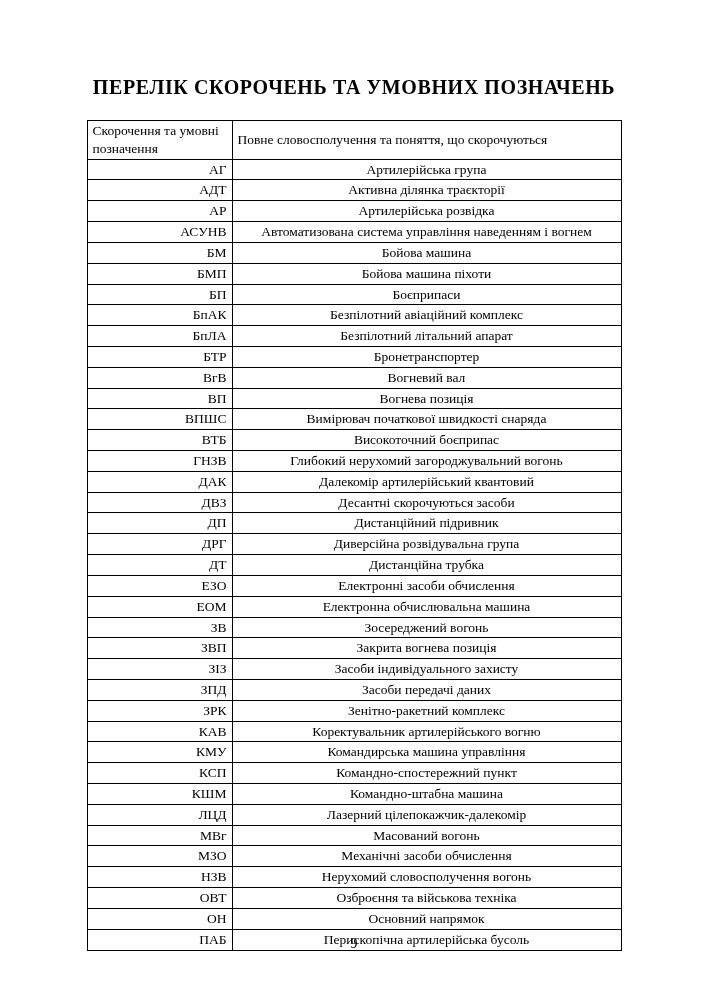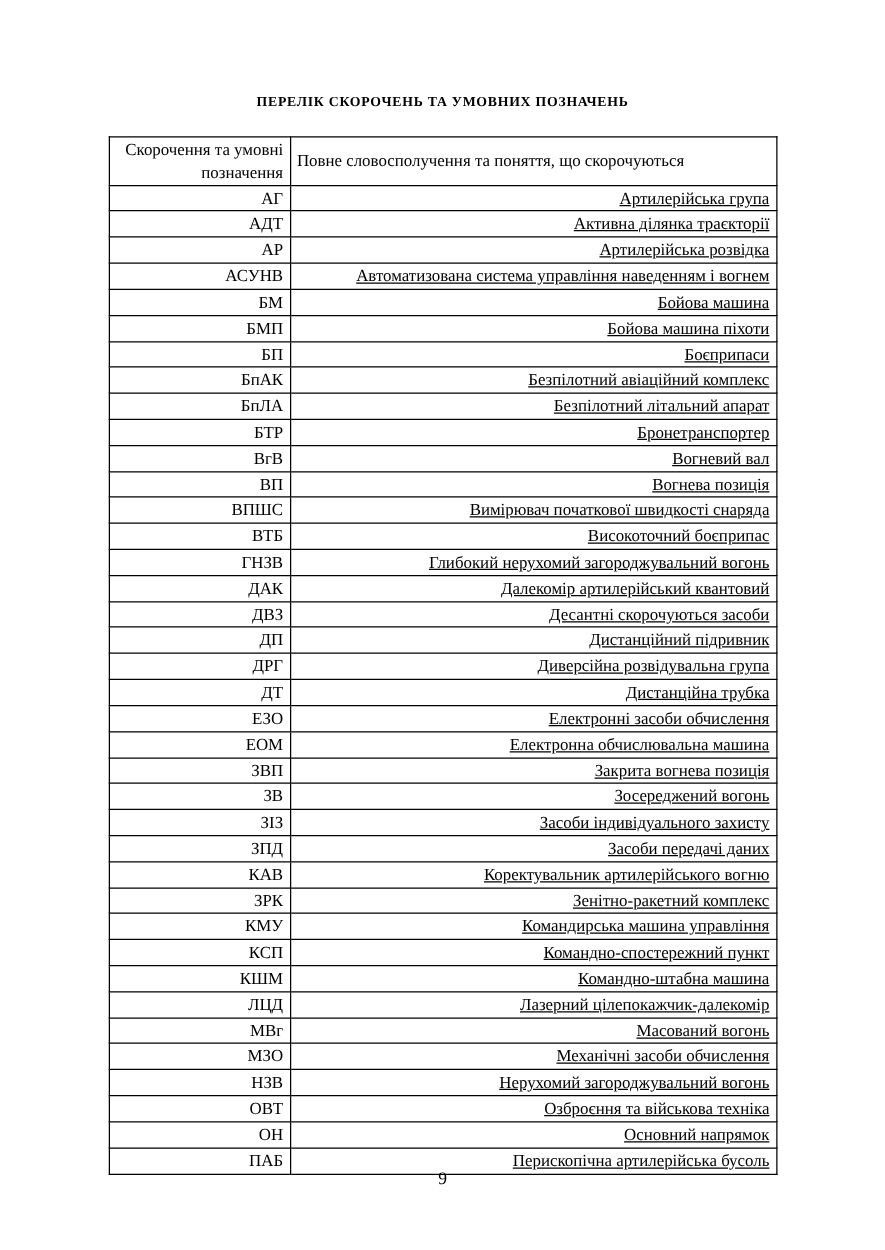--- a/index.html
+++ b/index.html
@@ -13,21 +13,21 @@
     height: 1000px;
     background: #ffffff;
     font-family: "Liberation Serif", serif;
     color: #000000;
     overflow: hidden;
   }
   .doc-title {
     margin: 0;
     padding-top: 76px;
     text-align: center;
-    font-size: 11px;
+    font-size: 20px;
     font-weight: bold;
     letter-spacing: 0.6px;
   }
   table.abbr-table {
     border-collapse: collapse;
     margin: 21px auto 0 auto;
     width: 534px;
     table-layout: fixed;
   }
   table.abbr-table th,
@@ -35,34 +35,33 @@
     border: 1px solid #000000;
     font-size: 13.5px;
     font-weight: normal;
     line-height: 1.32;
     padding: 1px 5px;
     vertical-align: middle;
   }
   col.c-abbr { width: 145px; }
   col.c-full { width: 389px; }
   th.h-abbr {
-    text-align: right;
+    text-align: left;
     padding: 3px 18px;
   }
   th.h-full {
     text-align: left;
     padding: 3px 40px;
   }
   td.abbr-cell {
     text-align: right;
   }
   td.full-cell {
-    text-align: right;
+    text-align: center;
     padding-left: 7px;
-    text-decoration: underline;
   }
   .page-number {
     position: absolute;
     left: 0;
     width: 100%;
     bottom: 48px;
     text-align: center;
     font-size: 14px;
   }
 </style>
@@ -167,44 +166,44 @@
         </tr>
         <tr>
           <td class="abbr-cell">ЕЗО</td>
           <td class="full-cell">Електронні засоби обчислення</td>
         </tr>
         <tr>
           <td class="abbr-cell">ЕОМ</td>
           <td class="full-cell">Електронна обчислювальна машина</td>
         </tr>
         <tr>
+          <td class="abbr-cell">ЗВ</td>
+          <td class="full-cell">Зосереджений вогонь</td>
+        </tr>
+        <tr>
           <td class="abbr-cell">ЗВП</td>
           <td class="full-cell">Закрита вогнева позиція</td>
         </tr>
         <tr>
-          <td class="abbr-cell">ЗВ</td>
-          <td class="full-cell">Зосереджений вогонь</td>
-        </tr>
-        <tr>
           <td class="abbr-cell">ЗІЗ</td>
           <td class="full-cell">Засоби індивідуального захисту</td>
         </tr>
         <tr>
           <td class="abbr-cell">ЗПД</td>
           <td class="full-cell">Засоби передачі даних</td>
         </tr>
         <tr>
+          <td class="abbr-cell">ЗРК</td>
+          <td class="full-cell">Зенітно-ракетний комплекс</td>
+        </tr>
+        <tr>
           <td class="abbr-cell">КАВ</td>
           <td class="full-cell">Коректувальник артилерійського вогню</td>
         </tr>
         <tr>
-          <td class="abbr-cell">ЗРК</td>
-          <td class="full-cell">Зенітно-ракетний комплекс</td>
-        </tr>
-        <tr>
           <td class="abbr-cell">КМУ</td>
           <td class="full-cell">Командирська машина управління</td>
         </tr>
         <tr>
           <td class="abbr-cell">КСП</td>
           <td class="full-cell">Командно-спостережний пункт</td>
         </tr>
         <tr>
           <td class="abbr-cell">КШМ</td>
           <td class="full-cell">Командно-штабна машина</td>
@@ -216,21 +215,21 @@
         <tr>
           <td class="abbr-cell">МВг</td>
           <td class="full-cell">Масований вогонь</td>
         </tr>
         <tr>
           <td class="abbr-cell">МЗО</td>
           <td class="full-cell">Механічні засоби обчислення</td>
         </tr>
         <tr>
           <td class="abbr-cell">НЗВ</td>
-          <td class="full-cell">Нерухомий загороджувальний вогонь</td>
+          <td class="full-cell">Нерухомий словосполучення вогонь</td>
         </tr>
         <tr>
           <td class="abbr-cell">ОВТ</td>
           <td class="full-cell">Озброєння та військова техніка</td>
         </tr>
         <tr>
           <td class="abbr-cell">ОН</td>
           <td class="full-cell">Основний напрямок</td>
         </tr>
         <tr>

